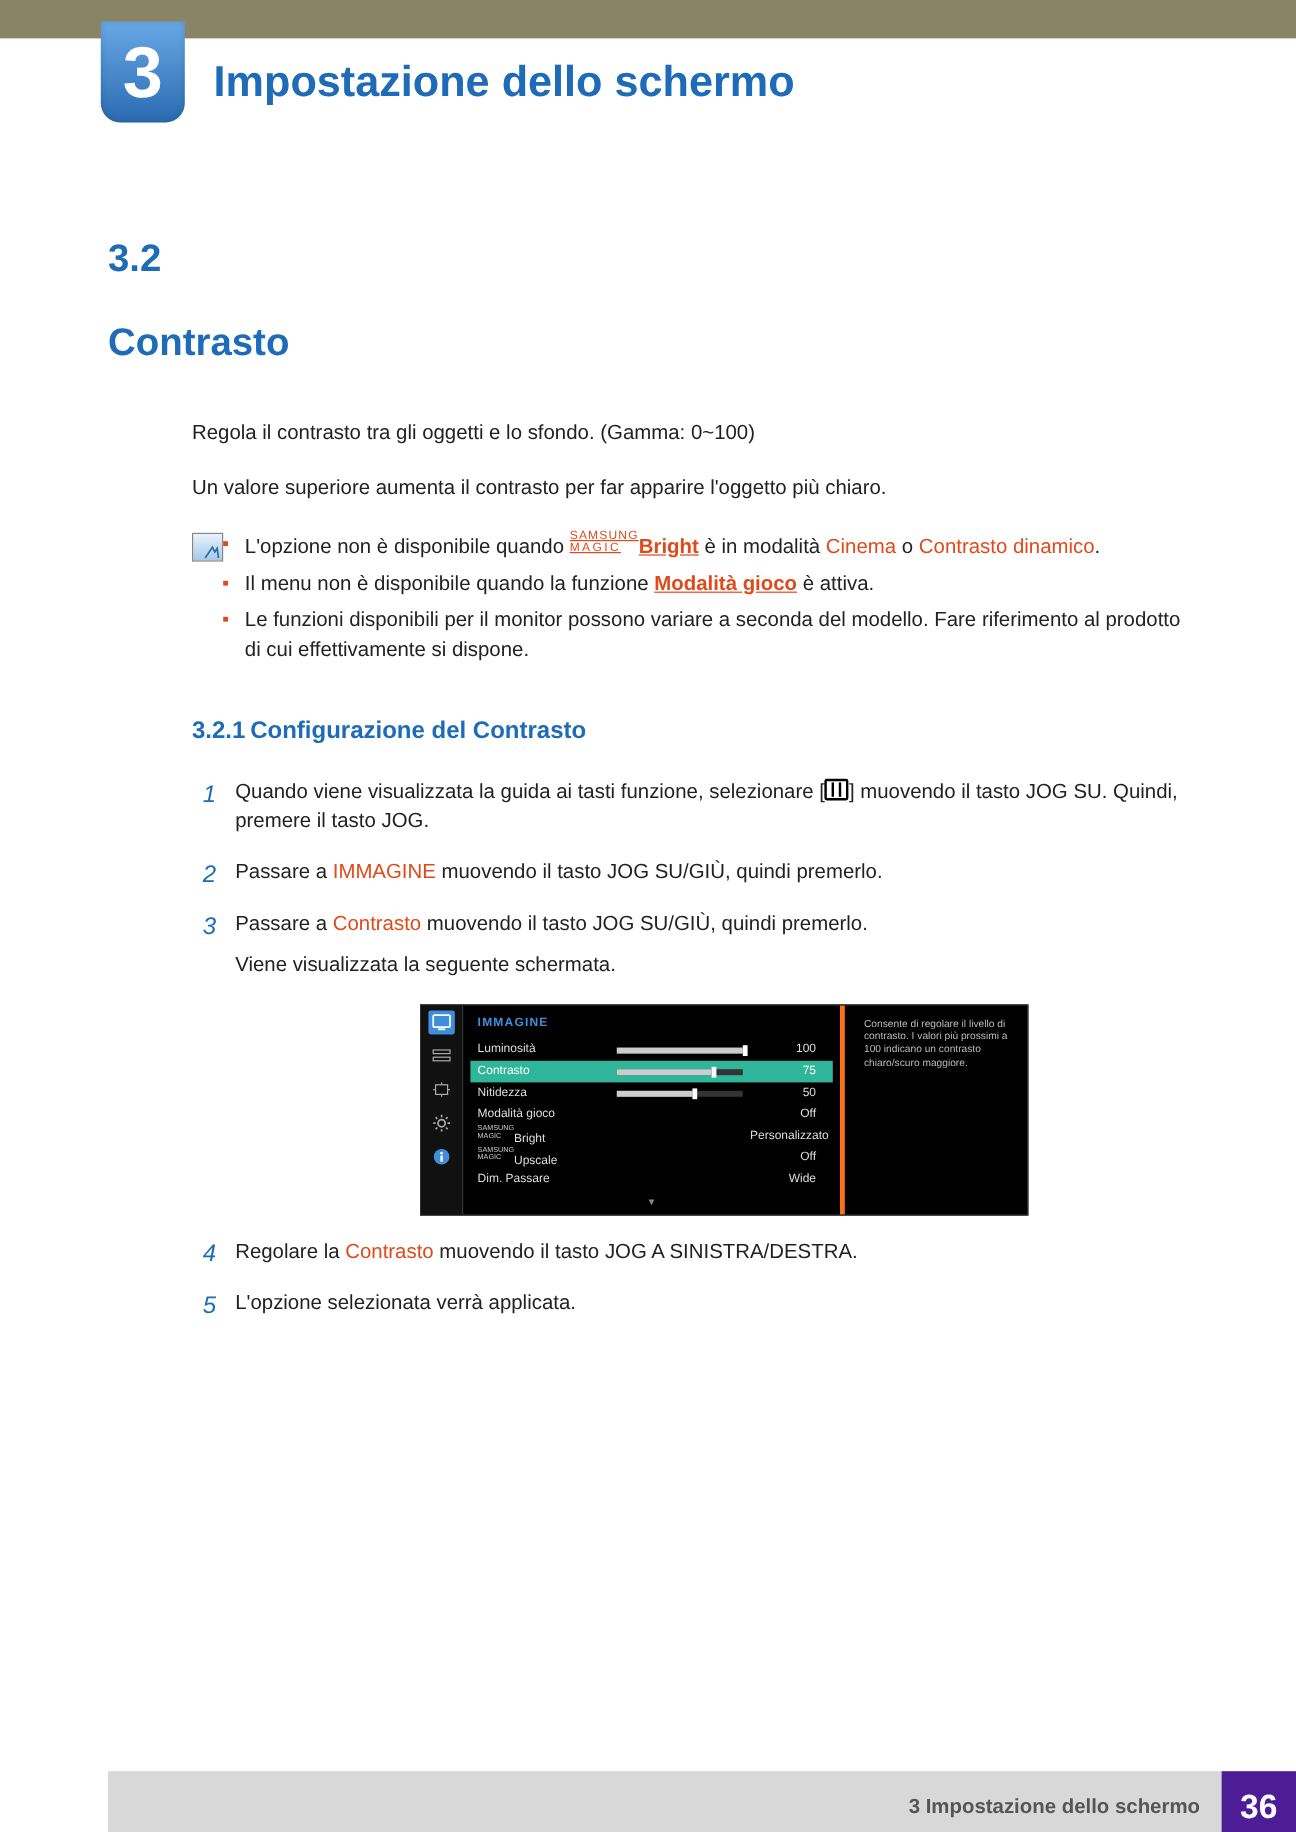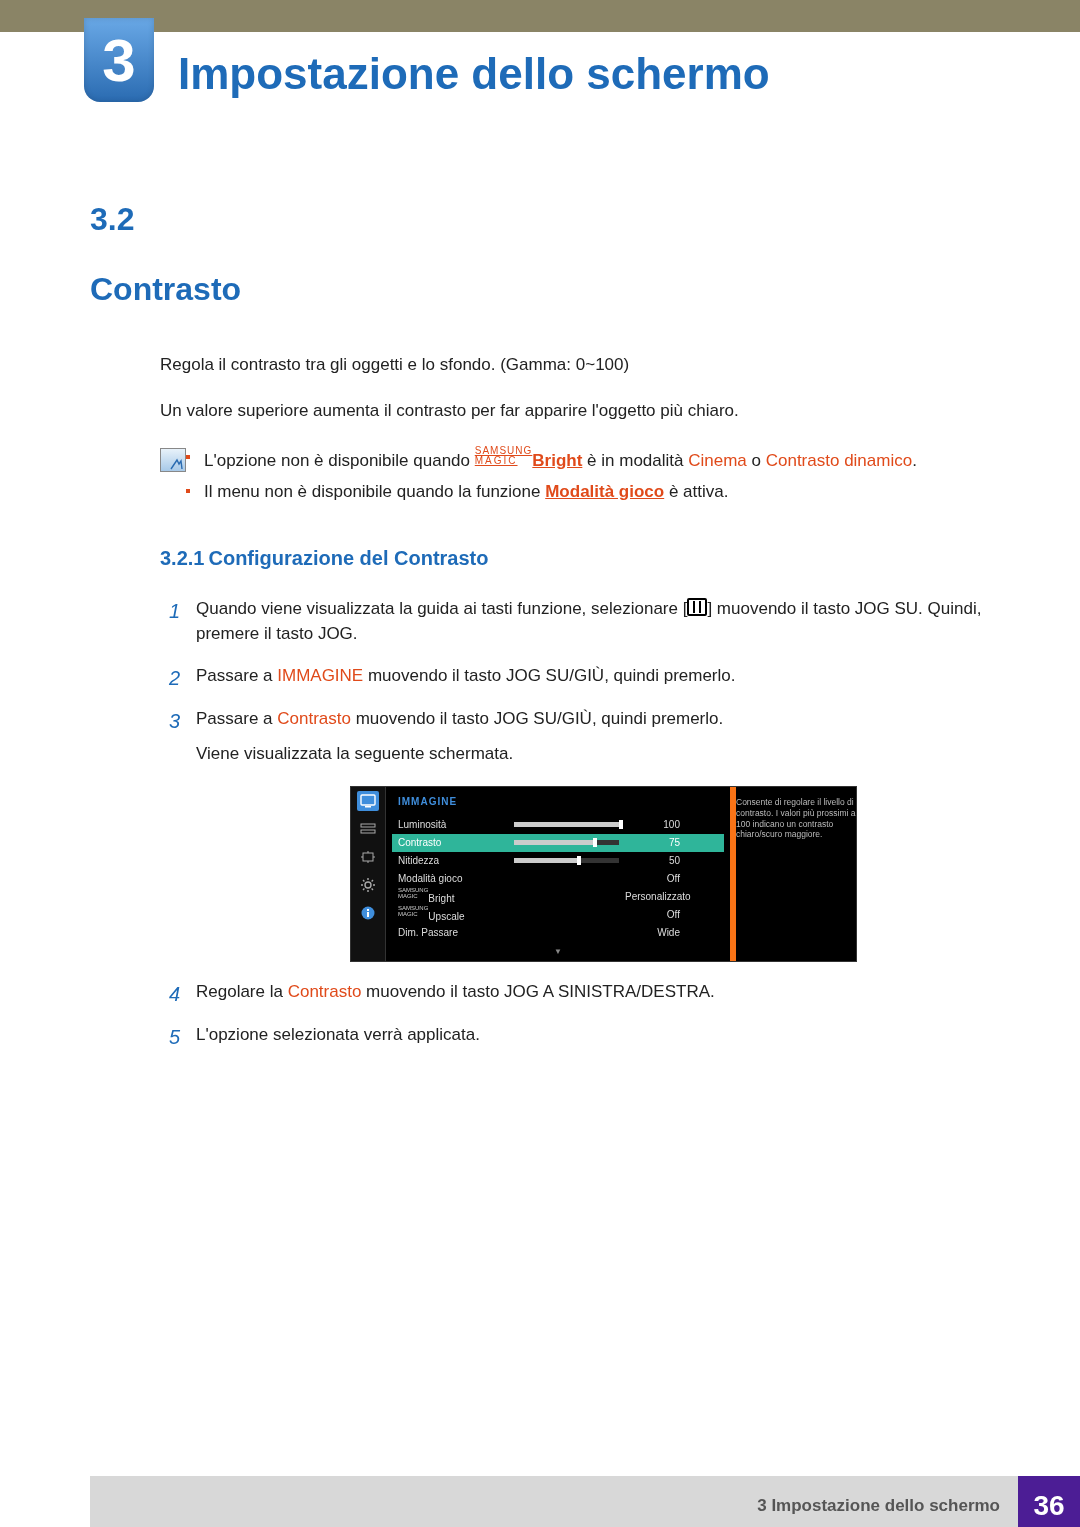--- a/index.html
+++ b/index.html
@@ -30,21 +30,21 @@
     color: #fff;
     font-size: 60px;
     font-weight: bold;
     display: flex;
     align-items: center;
     justify-content: center;
     box-shadow: inset 0 0 6px rgba(0,0,0,0.15);
   }
   .ch-title {
     color: #1e6bb8;
-    font-size: 44px;
+    font-size: 36px;
     font-weight: 600;
     margin: 24px 0 0 24px;
   }
   .content {
     padding: 90px 90px 0 90px;
   }
   .sec-head {
     display: flex;
     align-items: baseline;
     gap: 24px;
@@ -208,22 +208,22 @@
     width: 4px;
     height: 9px;
     background: #fff;
   }
   .osd-val { width: 55px; text-align: right; font-size: 10px; }
   .samsung-m {
     font-size: 6px; line-height: 6px; display: inline-block; vertical-align: 4px; color: #ccc;
   }
   .osd-desc {
     width: 120px;
-    border-left: 6px solid #f97316;
-    padding: 10px 0;
+    border-left: 4px solid #f97316;
+    padding: 10px 16px;
     font-size: 8.5px;
     line-height: 1.25;
     color: #bbb;
   }
   .osd-arrow {
     text-align: center;
     font-size: 8px;
     color: #888;
     margin-top: 4px;
   }
@@ -288,20 +288,21 @@
             <path d="M1 11 L7 2 L9 6 L11 3 L12 11" stroke="#2a6bb1" stroke-width="1.4" fill="none"></path>
           </svg>
     </div>
     <ul class="note-list">
       <li>
         <span>L'opzione non è disponibile quando </span><span class="magic-brand"><span>SAMSUNG</span><br><span class="m2">MAGIC</span></span><span class="magic-txt">Bright</span><span> è in modalità </span><span class="emph">Cinema</span><span> o </span><span class="emph">Contrasto dinamico</span><span>.</span>
       </li>
       <li>
         <span>Il menu non è disponibile quando la funzione </span><span class="link">Modalità gioco</span><span> è attiva.</span>
       </li>
+      <li>Le funzioni disponibili per il monitor possono variare a seconda del modello. Fare riferimento al prodotto di cui effettivamente si dispone.</li>
     </ul>
   </div>
 
   <div class="subsec-head">
     <span>3.2.1</span>
     <span>Configurazione del Contrasto</span>
   </div>
 
   <div class="steps">
     <div class="step">

